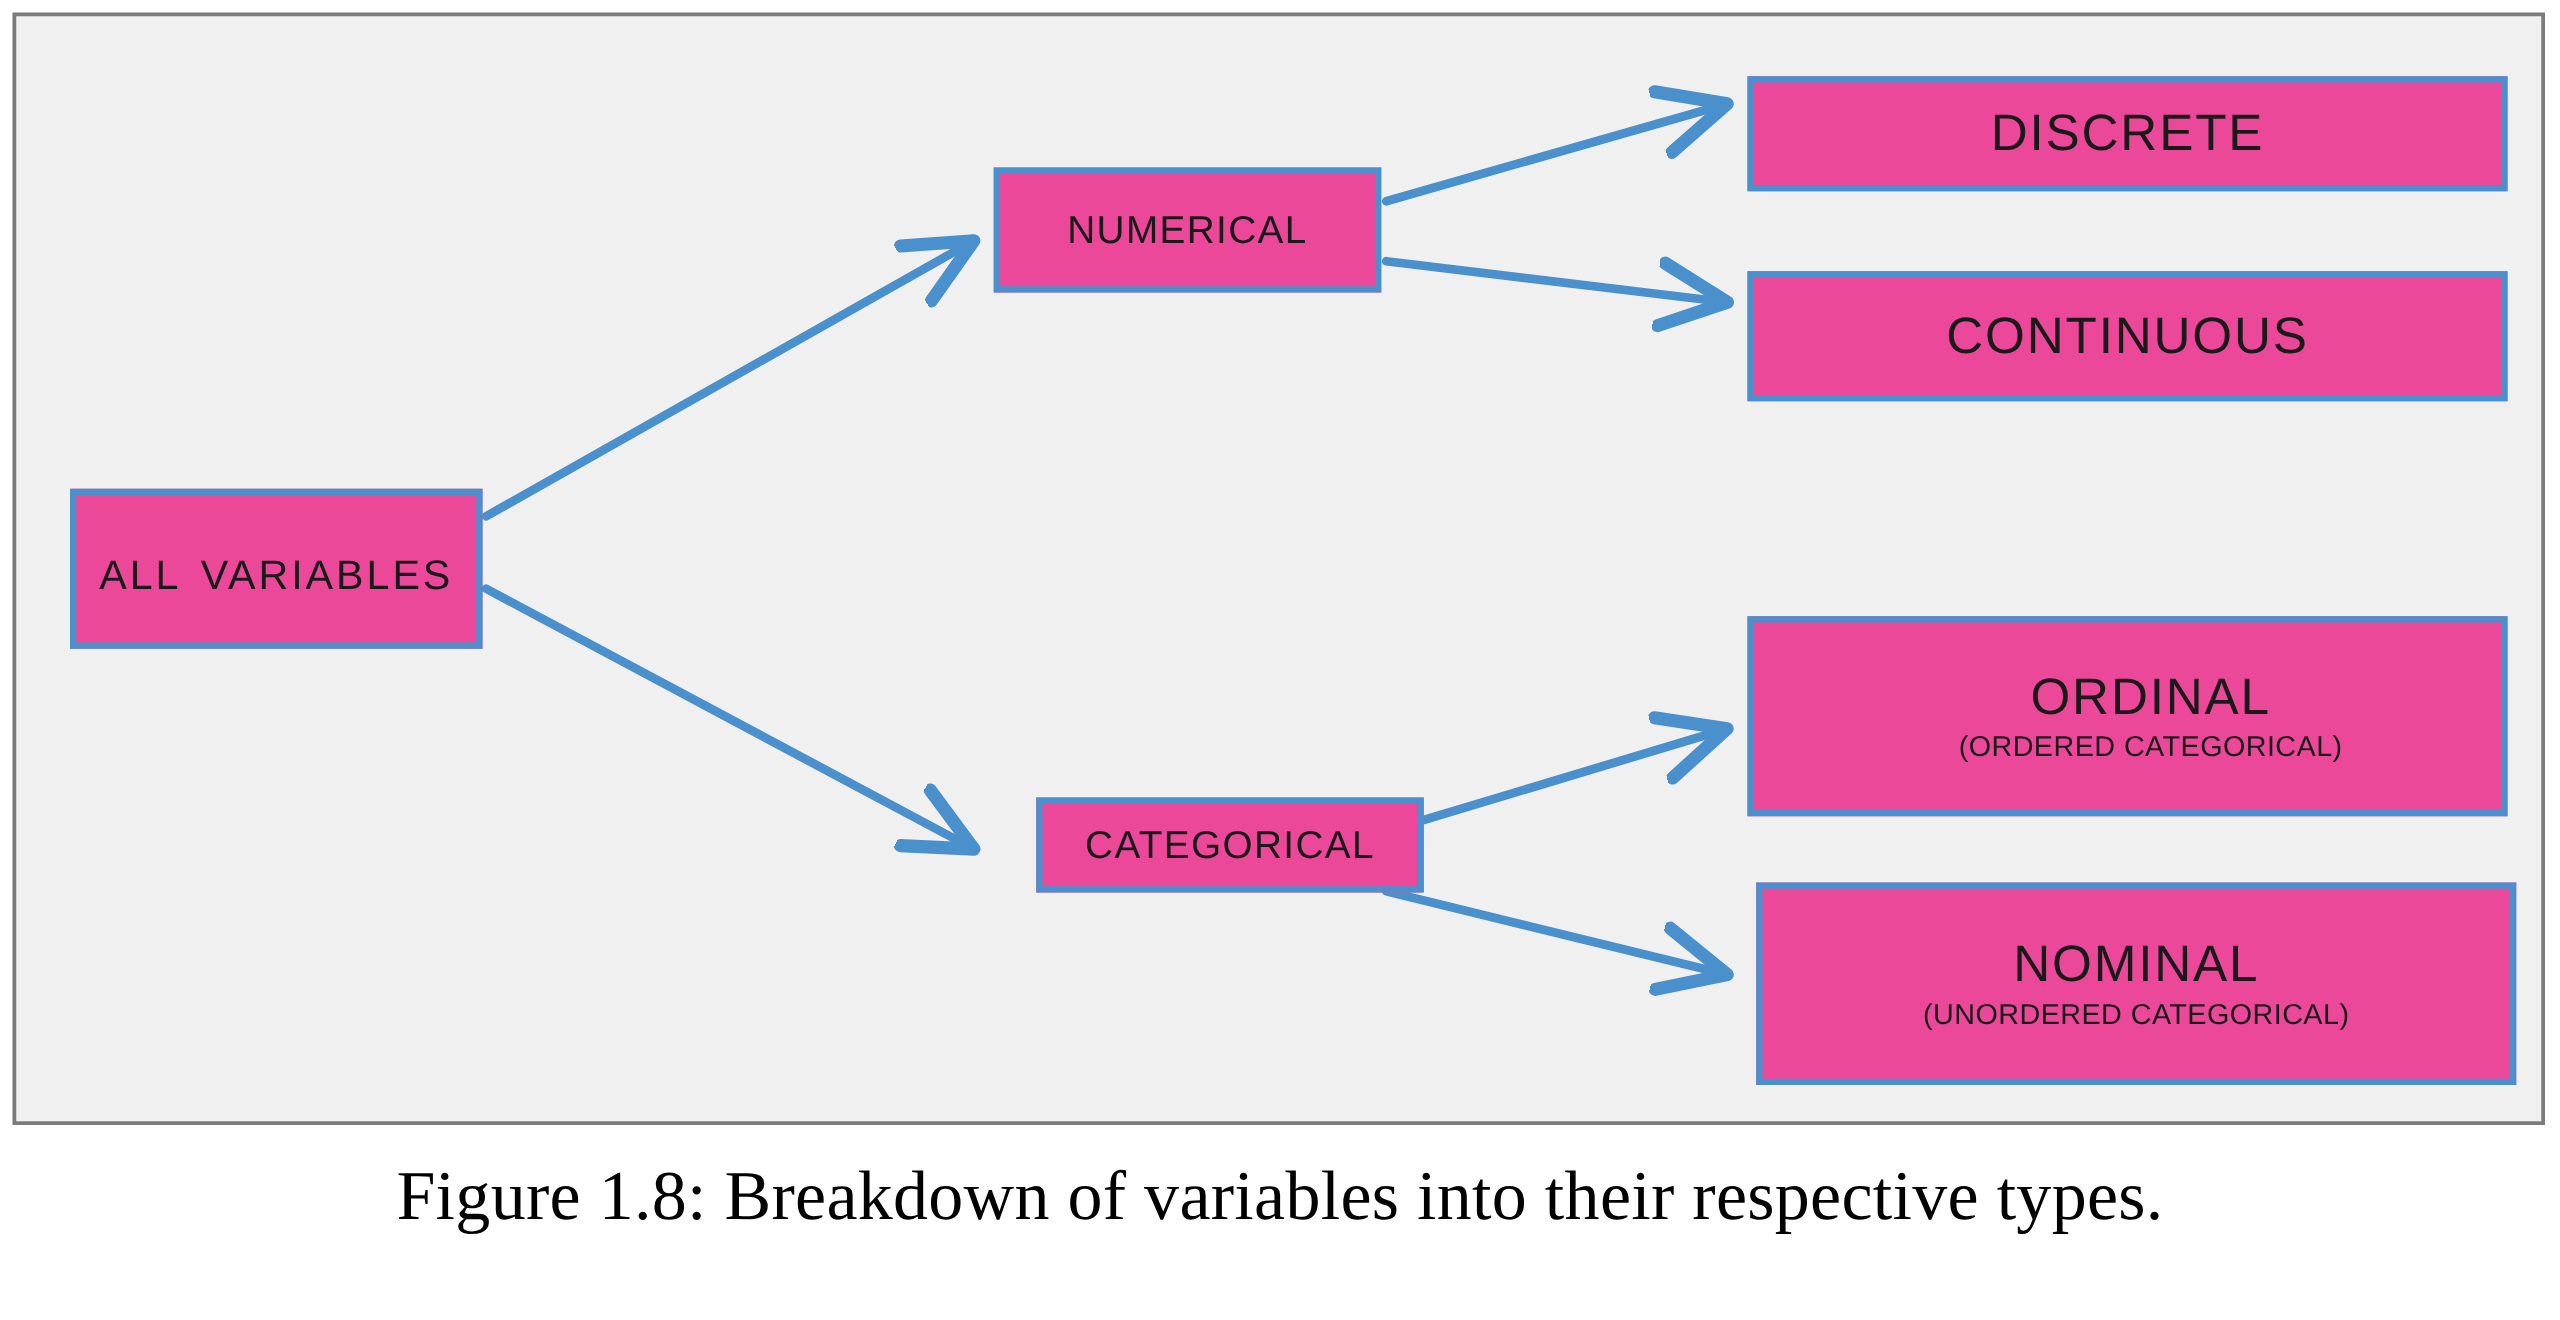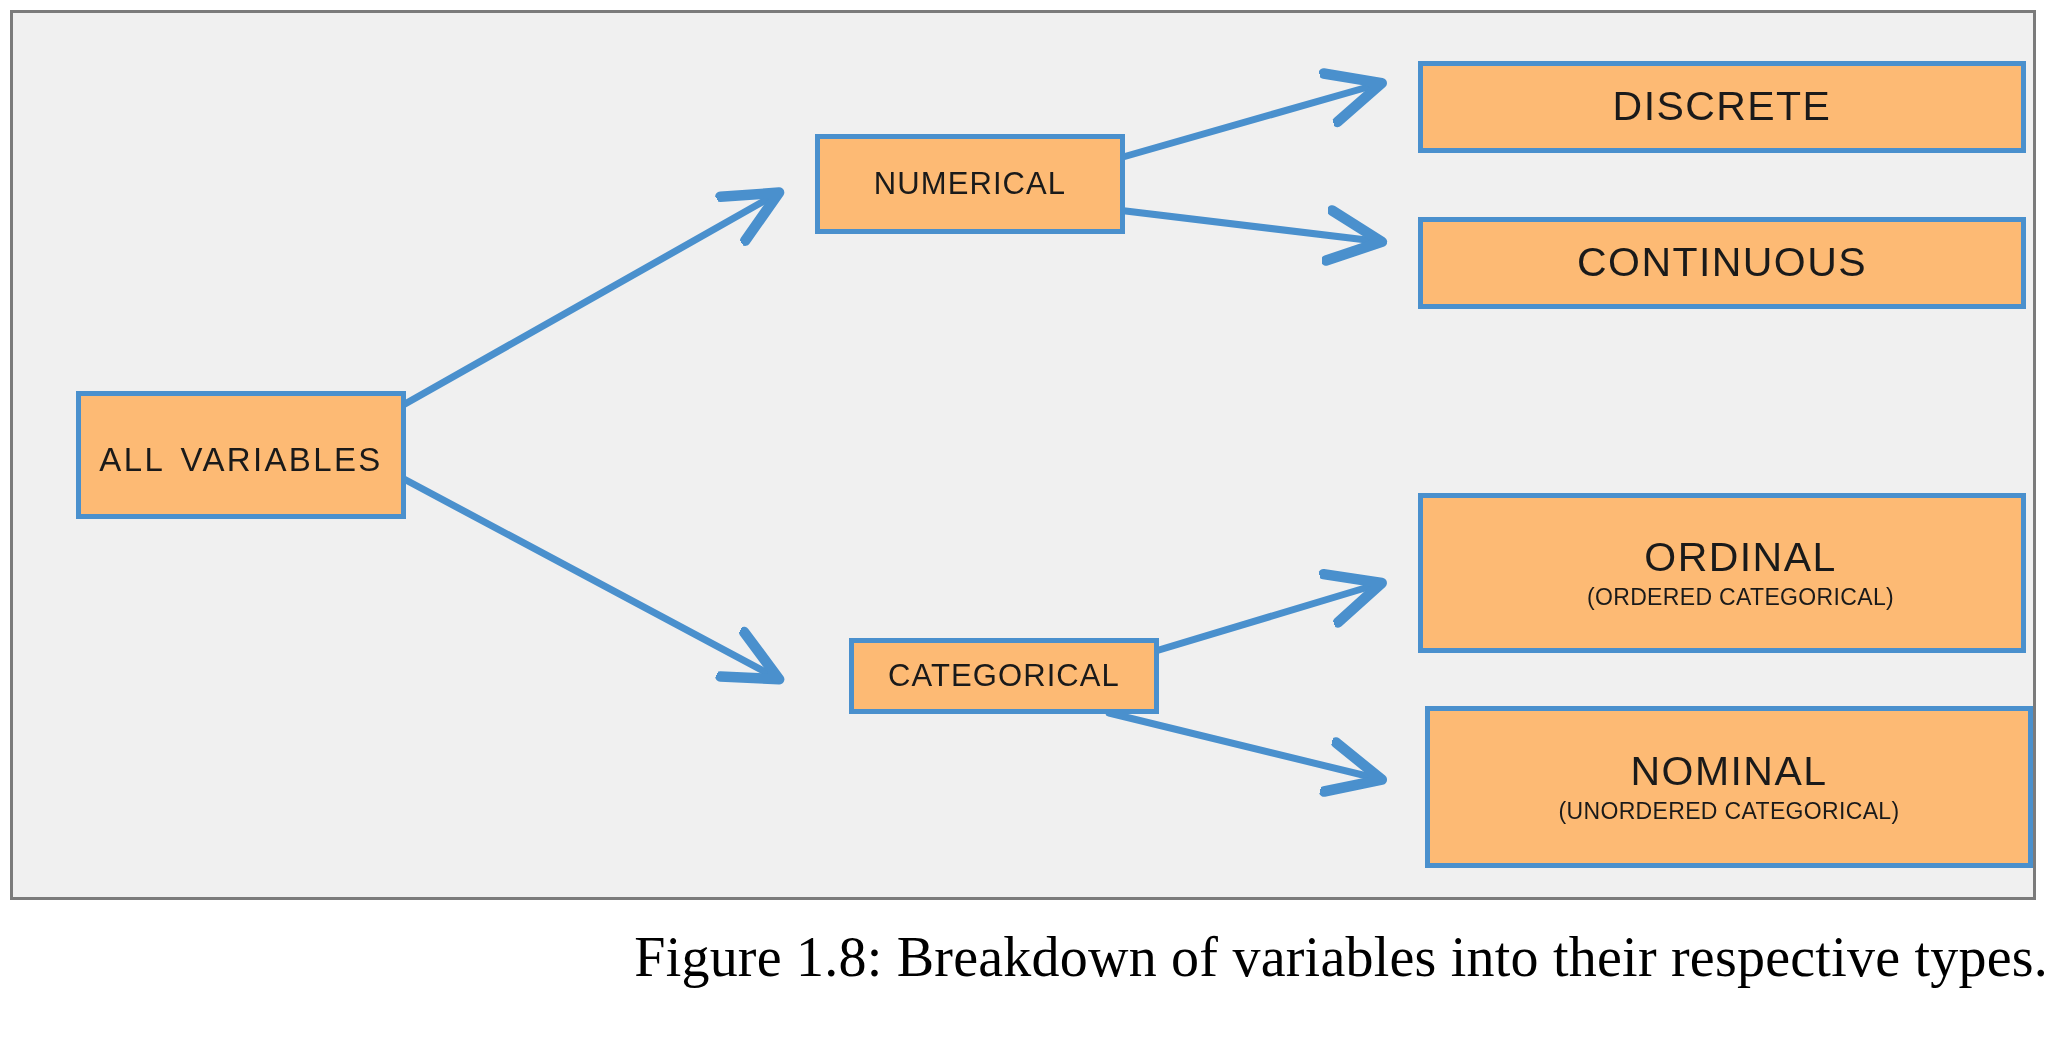--- a/index.html
+++ b/index.html
@@ -40,29 +40,28 @@
     top: 0;
     width: 2026px;
     height: 890px;
     pointer-events: none;
   }
 
   
   .node {
     position: absolute;
     box-sizing: border-box;
-    background: #fdba74;
+    background: #ec4899;
     border: 5px solid #4a90cd;
     display: flex;
     flex-direction: column;
     align-items: center;
     justify-content: center;
     text-align: center;
     color: #1a1a1a;
-    margin-left: 20px;
   }
 
   .node-label {
     font-family: "Liberation Sans", sans-serif;
     font-weight: 300;
     letter-spacing: 0.035em;
     line-height: 1.05;
     white-space: nowrap;
   }
 
@@ -111,21 +110,21 @@
   #node-discrete {
     left: 1385px;
     top: 48px;
     width: 608px;
     height: 92px;
   }
   #node-continuous {
     left: 1385px;
     top: 204px;
     width: 608px;
-    height: 92px;
+    height: 104px;
   }
   #node-discrete .node-label,
   #node-continuous .node-label {
     font-size: 41px;
   }
 
   #node-ordinal {
     left: 1385px;
     top: 480px;
     width: 608px;
@@ -146,21 +145,21 @@
   #node-nominal .node-sublabel {
     font-size: 23px;
   }
 
   
   #caption {
     position: absolute;
     left: 0;
     top: 925px;
     width: 2048px;
-    text-align: right;
+    text-align: center;
     font-family: "Liberation Serif", serif;
     font-size: 56px;
     color: #000000;
     letter-spacing: 0.004em;
     white-space: nowrap;
   }
 </style>
 </head>
 <body>
 

